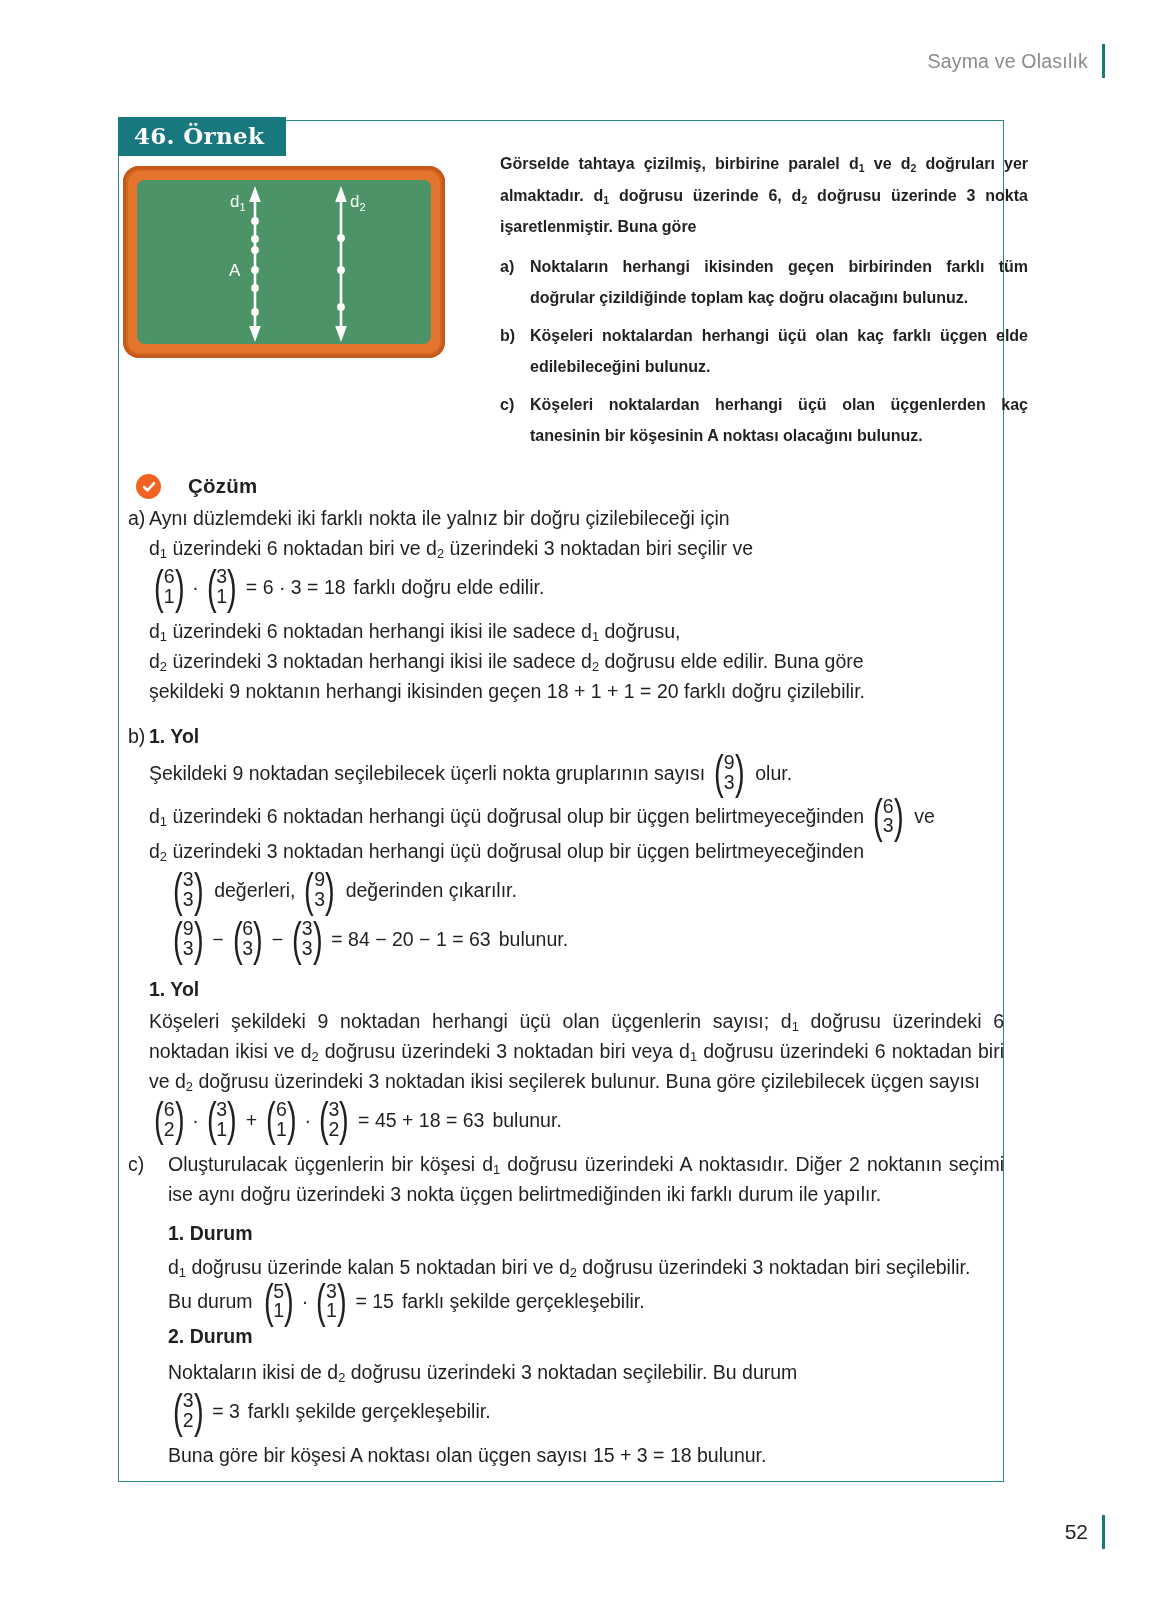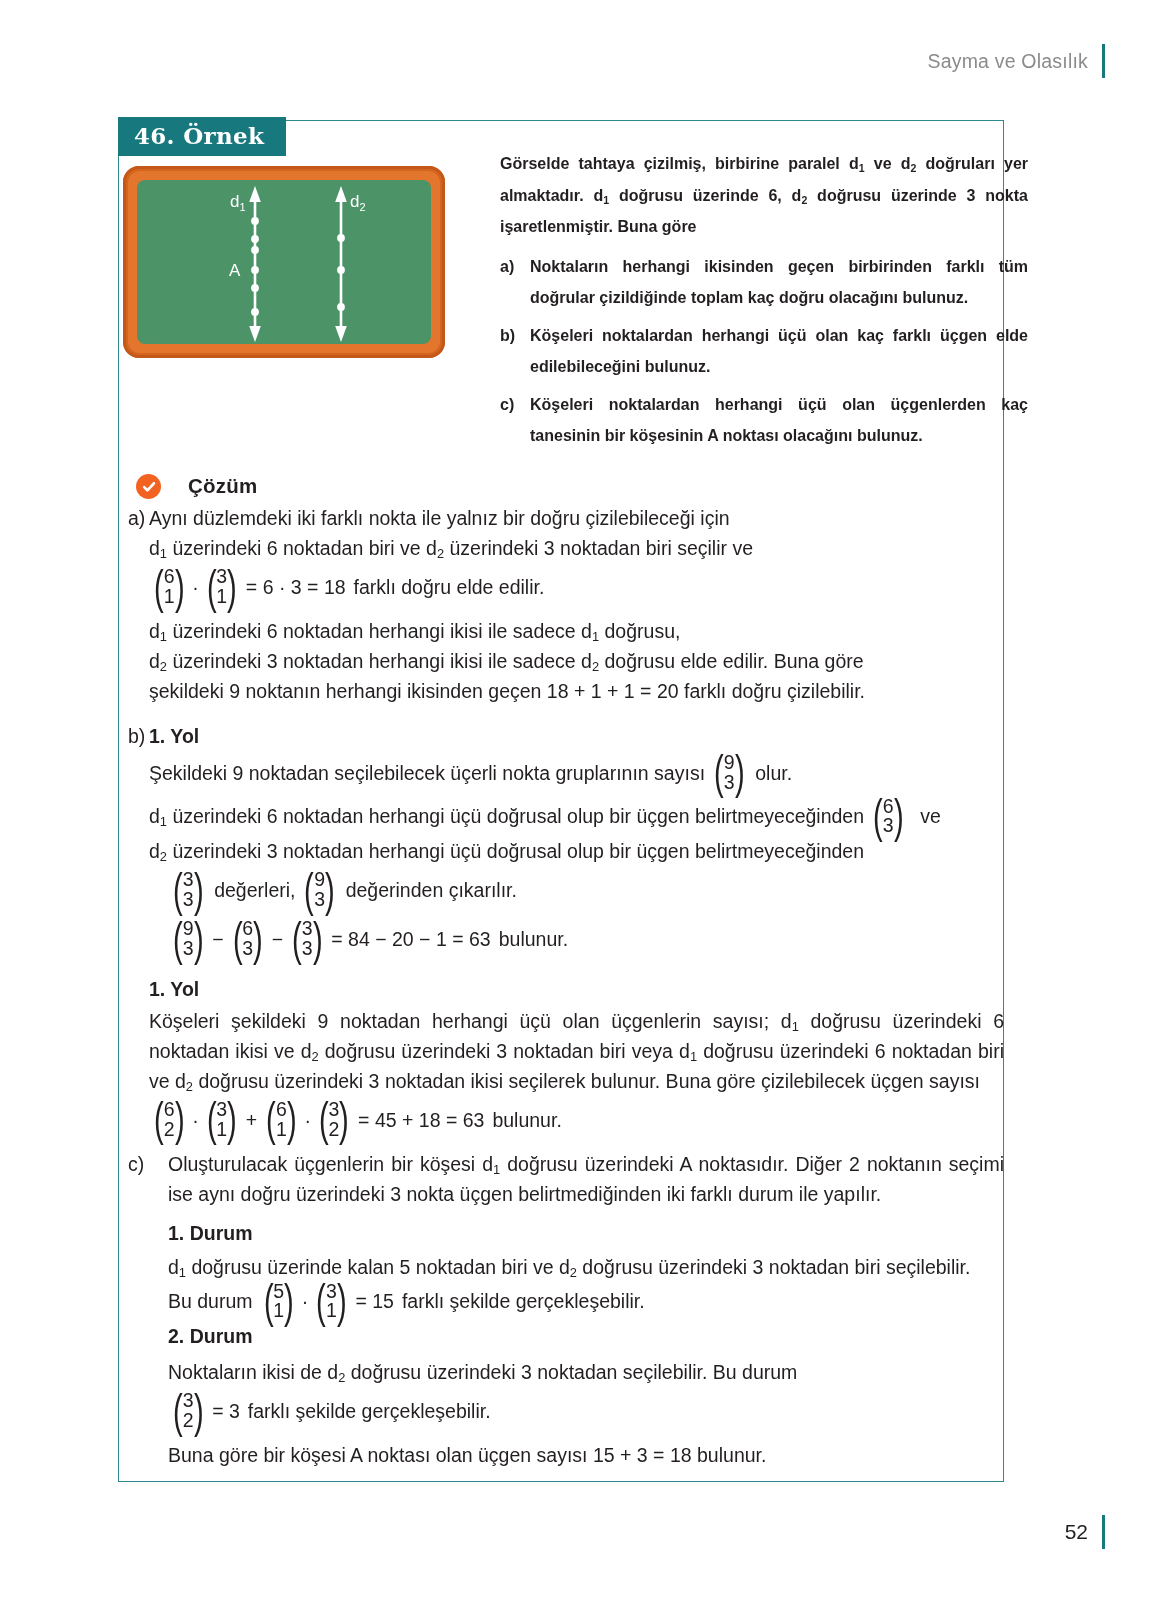--- a/index.html
+++ b/index.html
@@ -374,21 +374,21 @@
   <div class="row indent1" style="margin-top:4px;">
     <span><span>d</span><sub>1</sub><span> üzerindeki 6 noktadan herhangi üçü doğrusal olup bir üçgen belirtmeyeceğinden</span></span>
     <span class="binom" style="margin-left:6px;">
       <span class="paren">(</span>
       <span class="stack">
         <span>6</span>
         <span>3</span>
       </span>
       <span class="paren">)</span>
     </span>
-    <span style="margin-left:12px;">ve</span>
+    <span style="margin-left:6px;">ve</span>
   </div>
 
   <div class="indent1">
     <span>d</span><sub>2</sub><span> üzerindeki 3 noktadan herhangi üçü doğrusal olup bir üçgen belirtmeyeceğinden</span>
   </div>
 
   <div class="row indent2" style="margin-top:4px;">
     <span class="binom">
       <span class="paren">(</span>
       <span class="stack">

